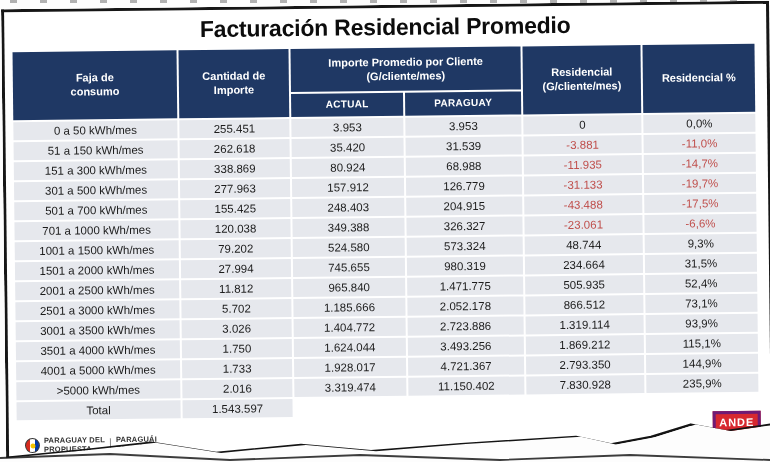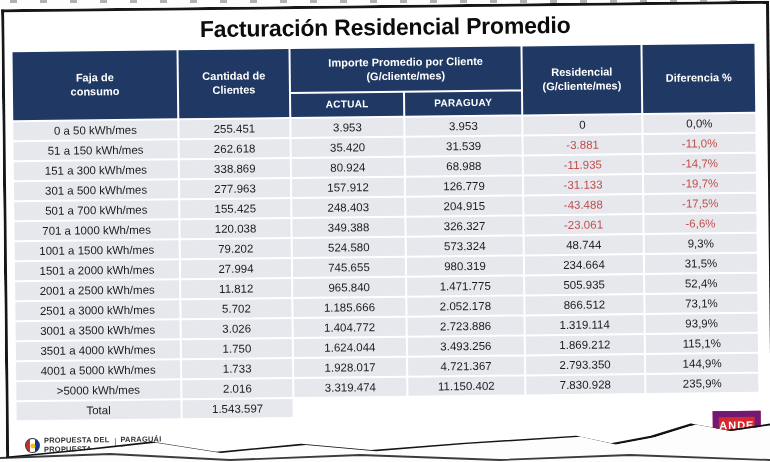--- a/index.html
+++ b/index.html
@@ -46,21 +46,21 @@
     position:relative; }
   .gov-emblem .star { position:absolute; left:50%; top:50%; width:5px; height:5px;
     transform:translate(-50%,-50%); background:#f3c300; border-radius:50%; }
   .gov-text { display:flex; align-items:center; gap:5px; color:#333; }
   .gov-col { font-size:7.5px; font-weight:bold; line-height:1.15; letter-spacing:.2px; }
   .gov-sep { width:1px; height:14px; background:#8a8a8a; }
 
   .ande { position:absolute; right:10px; top:407px; width:48px; }
   .ande-red { background:#d7282f; color:#fff; font-weight:bold; font-size:11px;
     text-align:center; letter-spacing:1px; padding:2px 0 3px 0;
-    border:6px solid #701a75; }
+    border:3px solid #701a75; }
   .ande-blue { height:6px; background:#2a5caa; margin-top:2px; }
 
   .tear-svg { position:absolute; left:-8px; top:380px; width:770px; height:75px;
     pointer-events:none; }
   .tear2-svg { position:absolute; left:0; top:450px; width:770px; height:12px;
     pointer-events:none; }
 </style>
 </head>
 <body>
 
@@ -68,30 +68,30 @@
   <div class="top-dashes"></div>
 
   <div class="sheet">
     <div class="doc-title">Facturación Residencial Promedio</div>
 
     <div class="grid" id="table-grid">
       <div class="hcell h-tall" style="grid-column:1;">
         <span class="constrain">Faja de consumo</span>
       </div>
       <div class="hcell h-tall" style="grid-column:2;">
-        <span class="constrain">Cantidad de Clientes</span>
+        <span class="constrain">Cantidad de Importe</span>
       </div>
       <div class="hcell h-merged">
         <span class="constrain-wide">Importe Promedio por Cliente (G/cliente/mes)</span>
       </div>
       <div class="hcell h-tall" style="grid-column:5;">
         <span class="constrain-dif">Residencial (G/cliente/mes)</span>
       </div>
       <div class="hcell h-tall" style="grid-column:6;">
-        <span class="constrain">Diferencia %</span>
+        <span class="constrain">Residencial %</span>
       </div>
       <div class="hcell h-sub" style="grid-column:3;">
         <span>ACTUAL</span>
       </div>
       <div class="hcell h-sub" style="grid-column:4;">
         <span>PARAGUAY</span>
       </div>
 
     <div class="dcell">0 a 50 kWh/mes</div>
         <div class="dcell">255.451</div>
@@ -184,21 +184,21 @@
         <div class="dcell empty"></div>
         <div class="dcell empty"></div>
       </div>
 
     <div class="footer-gov">
       <div class="gov-emblem">
         <div class="star"></div>
       </div>
       <div class="gov-text">
         <div class="gov-col">
-          <div>PROPUESTA DEL</div>
+          <div>PARAGUAY DEL</div>
           <div>PROPUESTA</div>
         </div>
         <div class="gov-sep"></div>
         <div class="gov-col">
           <div>PARAGUÁI</div>
           <div>REKUÁI</div>
         </div>
       </div>
     </div>
 

